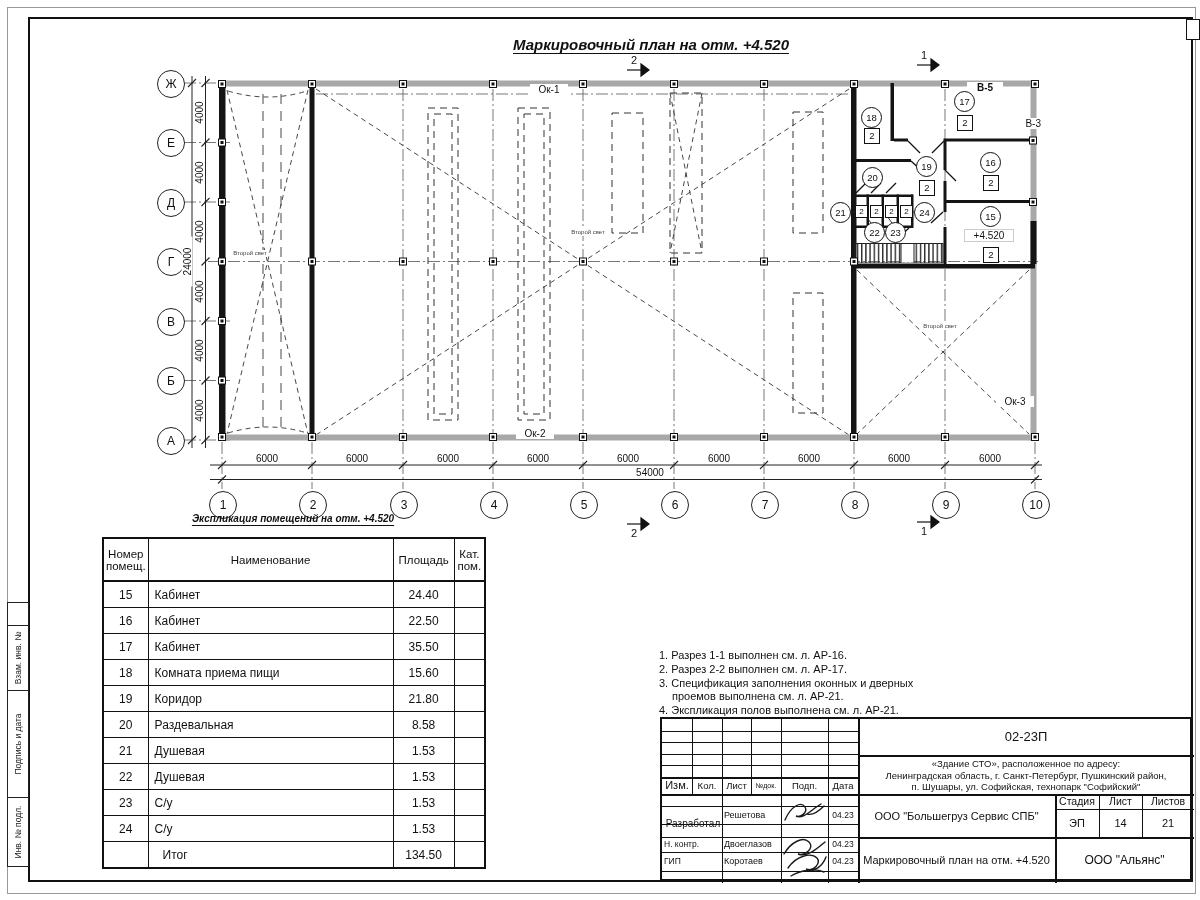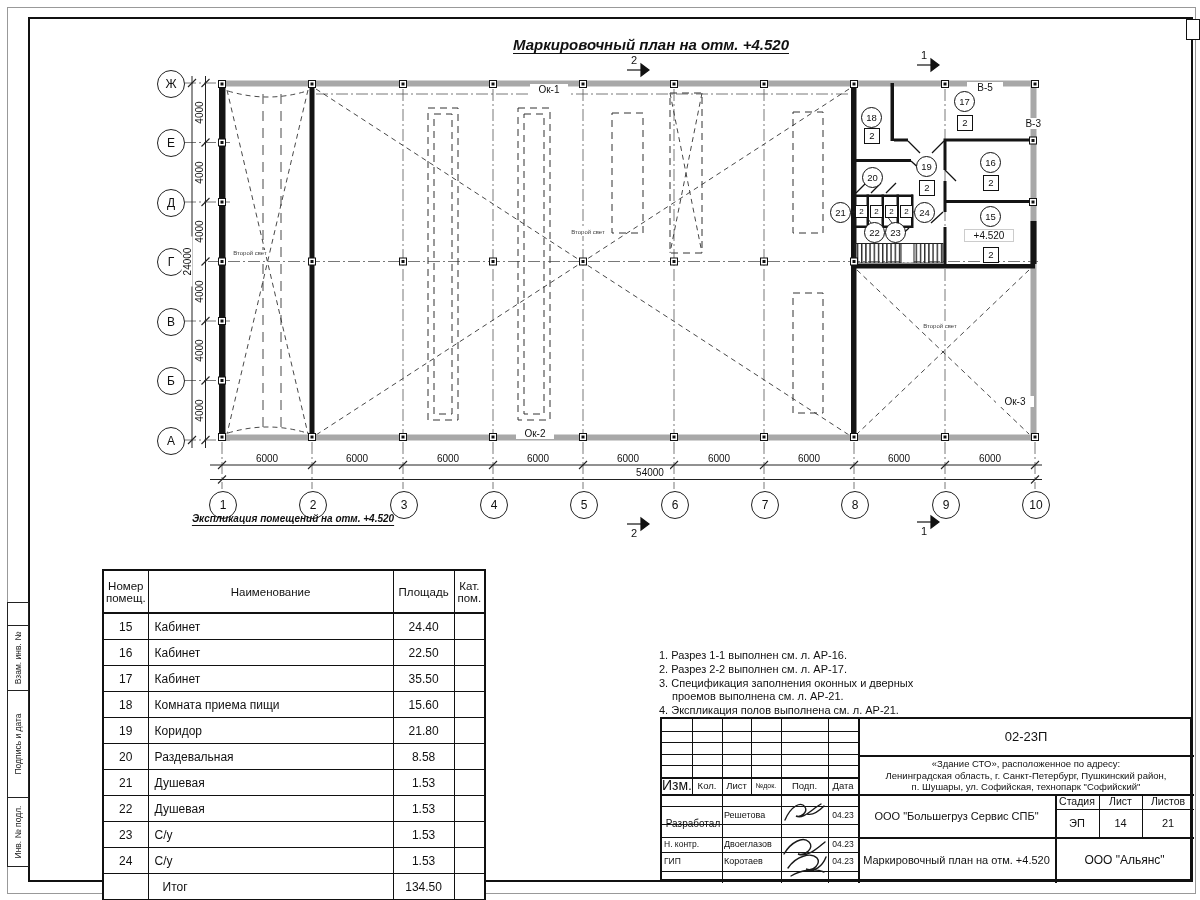--- a/index.html
+++ b/index.html
@@ -19,21 +19,21 @@
   .rs{position:absolute;width:14px;height:14px;border:1px solid #111;background:#fff;font-size:9.5px;line-height:14px;text-align:center;}
   .rs.sm{width:11px;height:11px;font-size:8px;line-height:11px;}
   .dim{font-size:10px;}
   .rot{transform:rotate(-90deg);}
   .tiny{font-size:6px;line-height:6.5px;color:#444;background:#fff;}
   .wlab{font-size:10px;background:#fff;padding:0 1px;}
   .secnum{font-size:11px;}
   .elev{font-size:10px;background:#fff;border:1px solid #ccc;padding:0 2px;}
   table.expl{position:absolute;left:102px;top:537px;border-collapse:collapse;table-layout:fixed;background:#fff;}
   table.expl th,table.expl td{border:1px solid #111;font-weight:normal;padding:0 2px;overflow:hidden;}
-  table.expl{border:2px solid #111;margin-top:32px;}
+  table.expl{border:2px solid #111;}
   table.expl th{font-size:11.5px;height:41px;border-bottom:2px solid #111;}
   table.expl td{font-size:12px;height:25px;text-align:center;}
   table.expl td.nm{text-align:left;padding-left:6px;}
   .notes{position:absolute;left:659px;top:649px;font-size:11px;line-height:13.8px;color:#111;}
   .notes div:nth-child(4){padding-left:13px;}
   .tb{position:absolute;left:660px;top:717px;width:532px;height:164px;border:2px solid #111;box-sizing:border-box;background:#fff;}
   .tb .hl{position:absolute;background:#111;height:1px;}
   .tb .hl2{position:absolute;background:#111;height:1.8px;}
   .tb .vl{position:absolute;background:#111;width:1px;}
   .tb .vl2{position:absolute;background:#111;width:1.8px;}
@@ -305,21 +305,21 @@
   <div class="lbl c dim rot" style="left:179px;top:167px;width:40px;">4000</div>
   <div class="lbl c dim rot" style="left:179px;top:226px;width:40px;">4000</div>
   <div class="lbl c dim rot" style="left:179px;top:286px;width:40px;">4000</div>
   <div class="lbl c dim rot" style="left:179px;top:345px;width:40px;">4000</div>
   <div class="lbl c dim rot" style="left:179px;top:405px;width:40px;">4000</div>
   <div class="lbl c dim rot" style="left:162px;top:256px;width:50px;background:#fff;">24000</div>
 
   <div class="lbl c wlab" style="left:530px;top:84px;width:36px;">Ок-1</div>
   <div class="lbl c wlab" style="left:516px;top:428px;width:36px;">Ок-2</div>
   <div class="lbl c wlab" style="left:996px;top:396px;width:36px;">Ок-3</div>
-  <div class="lbl c wlab" style="left:967px;top:82px;width:34px;">В-5</div>
+  <div class="lbl c wlab" style="left:967px;top:82px;width:34px;font-weight:bold;">В-5</div>
   <div class="lbl c wlab" style="left:1006px;top:118px;width:34px;text-align:right;">В-3</div>
 
   <div class="lbl c tiny" style="left:232px;top:250px;width:36px;">Второй свет</div>
   <div class="lbl c tiny" style="left:570px;top:229px;width:36px;">Второй свет</div>
   <div class="lbl c tiny" style="left:922px;top:323px;width:36px;">Второй свет</div>
 
   <div class="rc" style="left:980px;top:206px;">15</div>
   <div class="rc" style="left:980px;top:152px;">16</div>
   <div class="rc" style="left:954px;top:91px;">17</div>
   <div class="rc" style="left:861px;top:107px;">18</div>
@@ -455,21 +455,21 @@
     <div class="hl" style="left:0;top:133px;width:196px;"></div>
     <div class="hl" style="left:0;top:152px;width:196px;"></div>
 
     <div class="hl2" style="left:196px;top:36px;width:336px;"></div>
     <div class="hl2" style="left:196px;top:118px;width:336px;"></div>
     <div class="vl2" style="left:393px;top:75px;height:89px;"></div>
     <div class="hl" style="left:393px;top:90px;width:139px;"></div>
     <div class="vl" style="left:437px;top:75px;height:43px;"></div>
     <div class="vl" style="left:480px;top:75px;height:43px;"></div>
 
-    <div class="tbt" style="left:0;top:58px;width:30px;height:17px;line-height:17px;font-size:14px;">Изм.</div>
+    <div class="tbt" style="left:0;top:58px;width:30px;height:17px;line-height:17px;font-size:11px;">Изм.</div>
     <div class="tbt" style="left:30px;top:58px;width:30px;height:17px;line-height:17px;font-size:9.5px;">Кол.</div>
     <div class="tbt" style="left:60px;top:58px;width:29px;height:17px;line-height:17px;font-size:9.5px;">Лист</div>
     <div class="tbt" style="left:89px;top:58px;width:30px;height:17px;line-height:17px;font-size:7px;">№док.</div>
     <div class="tbt" style="left:119px;top:58px;width:47px;height:17px;line-height:17px;font-size:9.5px;">Подп.</div>
     <div class="tbt" style="left:166px;top:58px;width:30px;height:17px;line-height:17px;font-size:9.5px;">Дата</div>
 
     <div class="tbt" style="left:2px;top:96px;width:58px;height:18px;line-height:18px;font-size:10px;text-align:center;">Разработал</div>
     <div class="tbt" style="left:62px;top:87px;width:57px;height:18px;line-height:18px;font-size:9px;text-align:left;">Решетова</div>
     <div class="tbt" style="left:166px;top:87px;width:30px;height:18px;line-height:18px;font-size:8.5px;">04.23</div>
     <div class="tbt" style="left:2px;top:118px;width:58px;height:15px;line-height:15px;font-size:8.5px;text-align:left;">Н. контр.</div>

